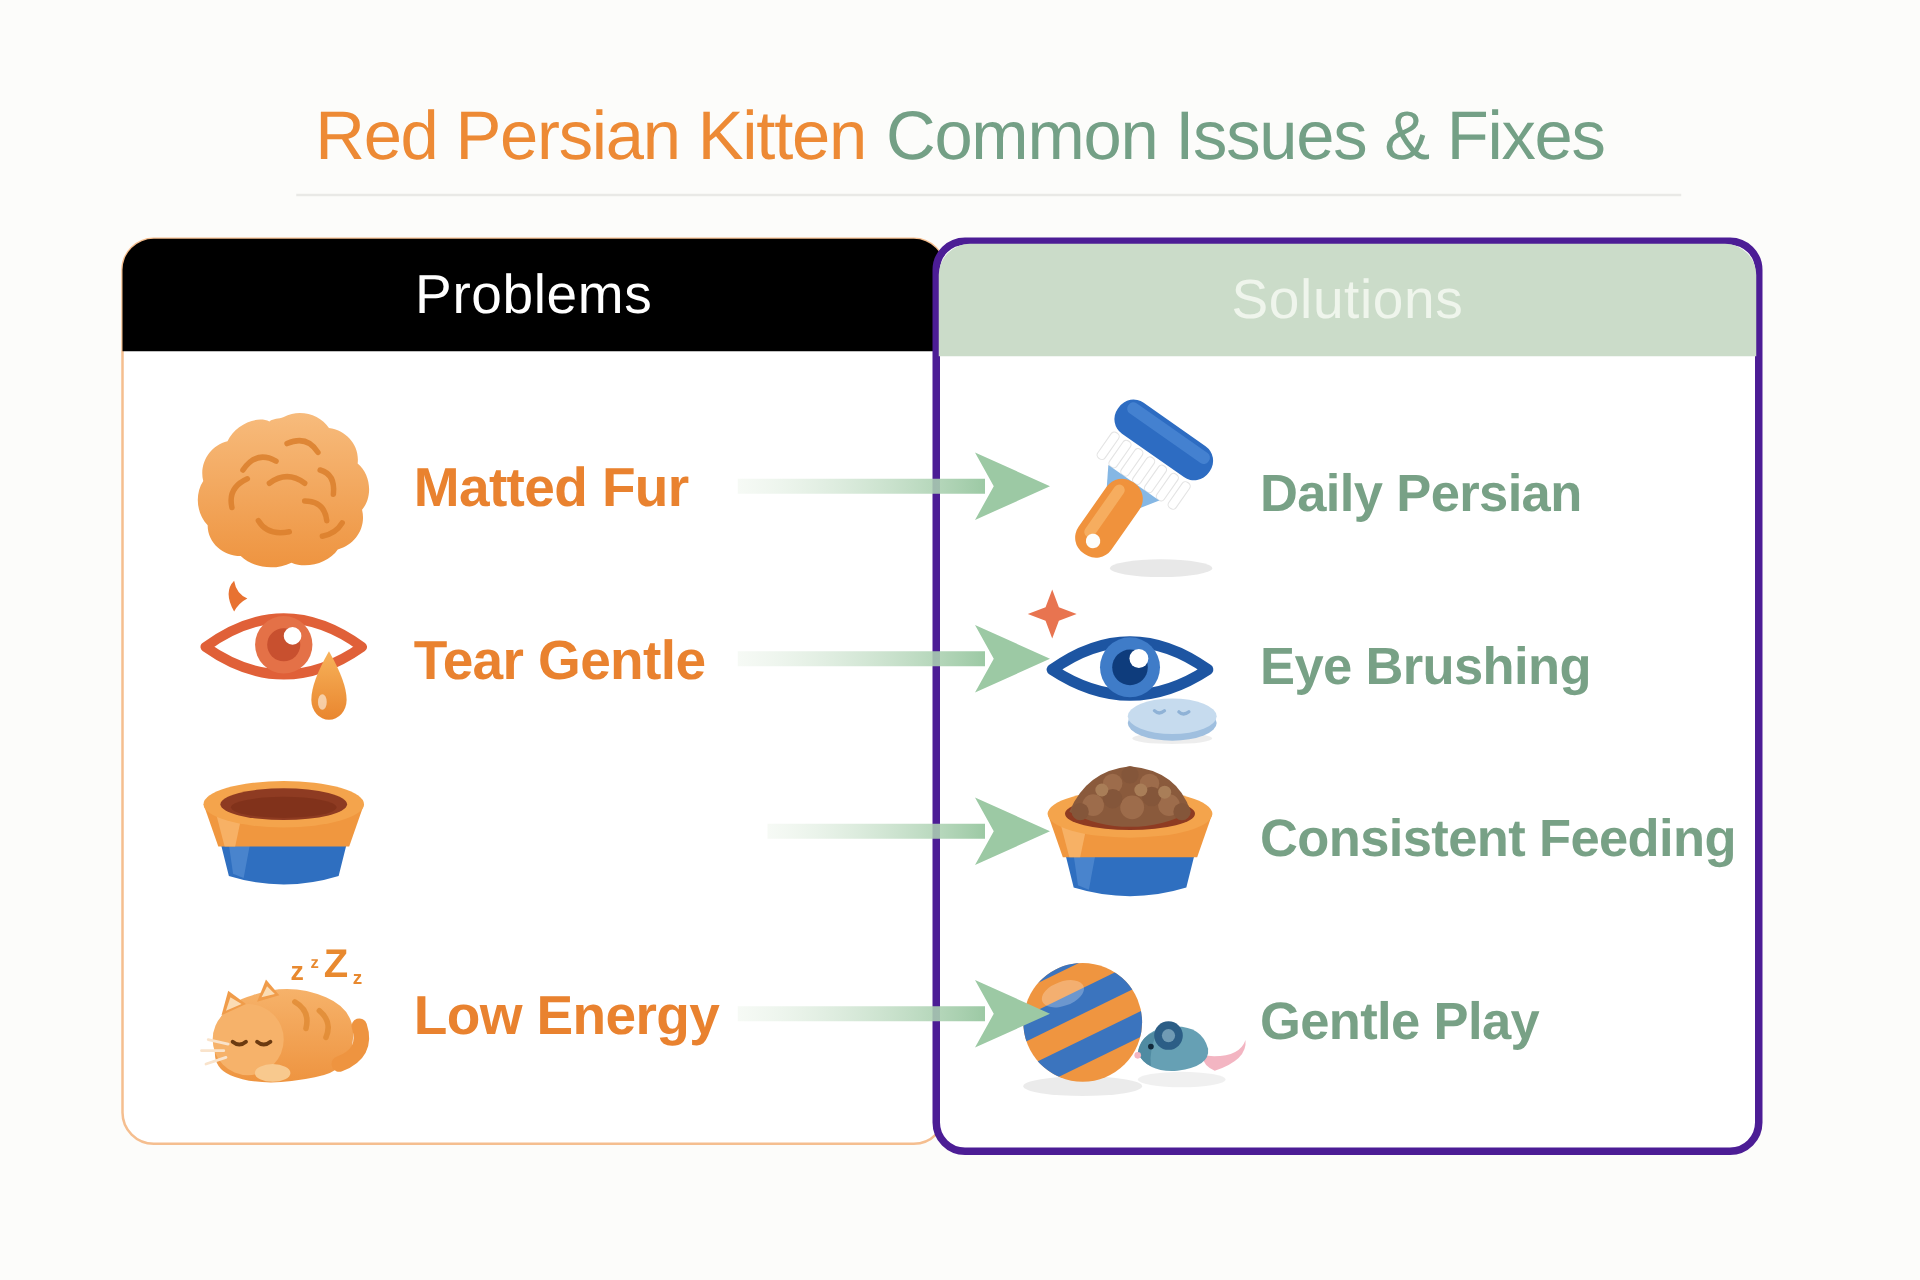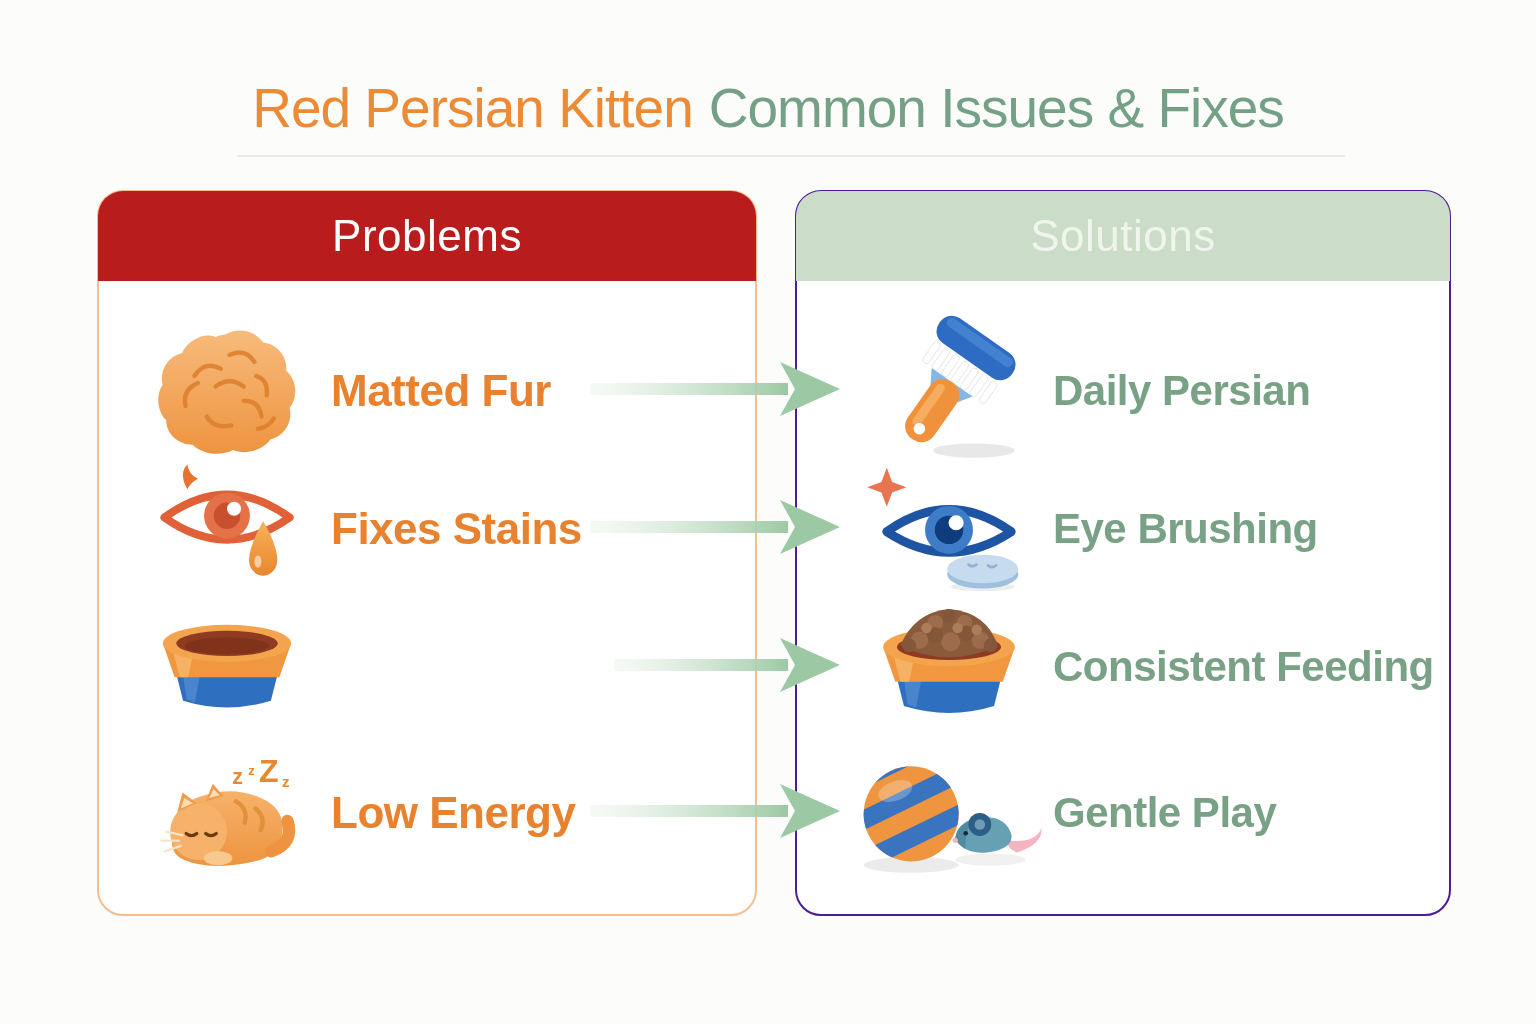--- a/index.html
+++ b/index.html
@@ -9,25 +9,25 @@
   
   .title{position:absolute;top:76px;left:0;width:100%;text-align:center;
          font-size:55px;font-weight:400;letter-spacing:-1px;white-space:nowrap;}
   .title .t1{color:#ED8A35;margin-right:16px;}
   .title .t2{color:#74A086;}
   .divider{position:absolute;top:155px;left:237px;width:1108px;height:2px;background:#E9E9E6;}
 
   
   .panel{position:absolute;top:190px;height:722px;border-radius:26px;background:#FFFFFF;}
   .panel.problems{left:97px;width:656px;border:2px solid #F5BE8F;}
-  .panel.solutions{left:795px;width:652px;border:2px solid #4c1d95;}
+  .panel.solutions{left:746px;width:652px;border:6px solid #4c1d95;}
   .panel-header{position:absolute;top:-1px;left:-1px;right:-1px;height:90px;
                 border-radius:25px 25px 0 0;display:flex;align-items:center;justify-content:center;
                 font-size:44px;font-weight:500;letter-spacing:0.5px;}
-  .problems .panel-header{background:#b91c1c;color:#FFFFFF;}
+  .problems .panel-header{background:#000000;color:#FFFFFF;}
   .solutions .panel-header{background:#CBDCC9;color:#EFF5EC;}
 
   
   .row{position:absolute;left:0;height:150px;display:flex;align-items:center;white-space:nowrap;}
   .problems .row{padding-left:40px;}
   .solutions .row{padding-left:64px;}
   .row.r1{top:124px;} .row.r2{top:262px;} .row.r3{top:400px;} .row.r4{top:546px;}
   .icon-box{width:176px;height:150px;flex:0 0 auto;display:flex;align-items:center;justify-content:center;}
   .icon-box svg{overflow:visible;}
   .row-label{margin-left:16px;font-size:44px;font-weight:700;letter-spacing:-0.5px;}
@@ -92,21 +92,21 @@
           <path d="M14,62 Q85,10 156,62 Q85,112 14,62 Z" fill="#FFFFFF" stroke="#E06038" stroke-width="9" stroke-linejoin="round"></path>
           <circle cx="85" cy="60" r="26" fill="#E47147"></circle>
           <circle cx="85" cy="60" r="15" fill="#C8502F"></circle>
           <circle cx="93" cy="52" r="8" fill="#FFFFFF"></circle>
           <g transform="translate(112,66)">
             <path d="M14,0 Q30,28 30,44 A16,18 0 1,1 -2,44 Q-2,28 14,0 Z" fill="url(#tearG)"></path>
             <ellipse cx="8" cy="46" rx="4" ry="7" fill="#FFFFFF" opacity="0.55"></ellipse>
           </g>
         </svg>
       </div>
-      <div class="row-label">Fixes Stains</div>
+      <div class="row-label">Tear Gentle</div>
     </div>
 
     <div class="row r3">
       <div class="icon-box">
         <svg width="152" height="120" viewBox="0 0 180 140" aria-hidden="true">
           <path d="M30,78 L150,78 L142,110 Q90,126 38,110 Z" fill="#2F6FC0"></path>
           <path d="M38,80 L58,80 L52,112 L42,108 Z" fill="#5B93D6" opacity="0.6"></path>
           <path d="M14,42 L166,42 L152,82 L28,82 Z" fill="#F0973F"></path>
           <path d="M24,44 L52,44 L44,82 L34,82 Z" fill="#F7B469" opacity="0.9"></path>
           <ellipse cx="90" cy="42" rx="76" ry="22" fill="#F4A44C"></ellipse>

